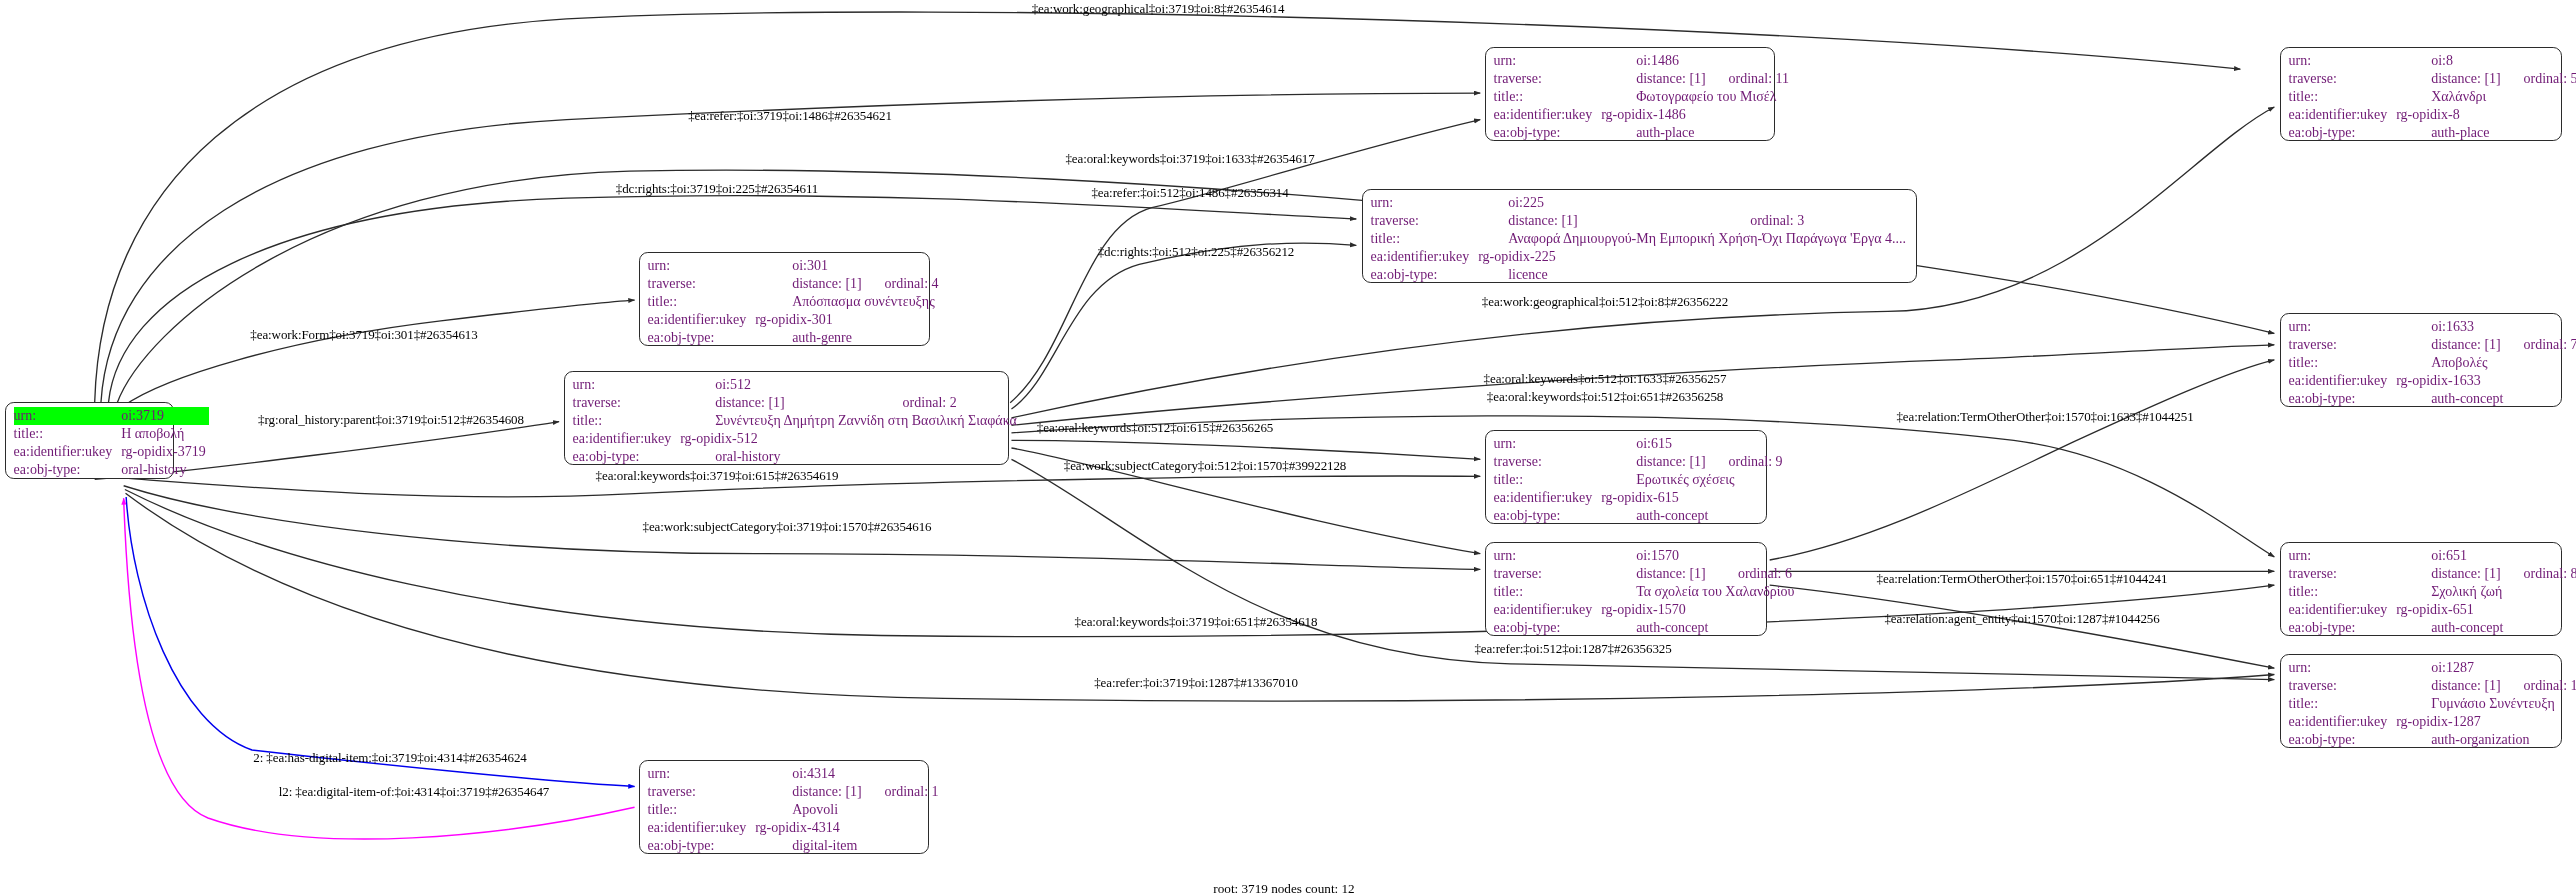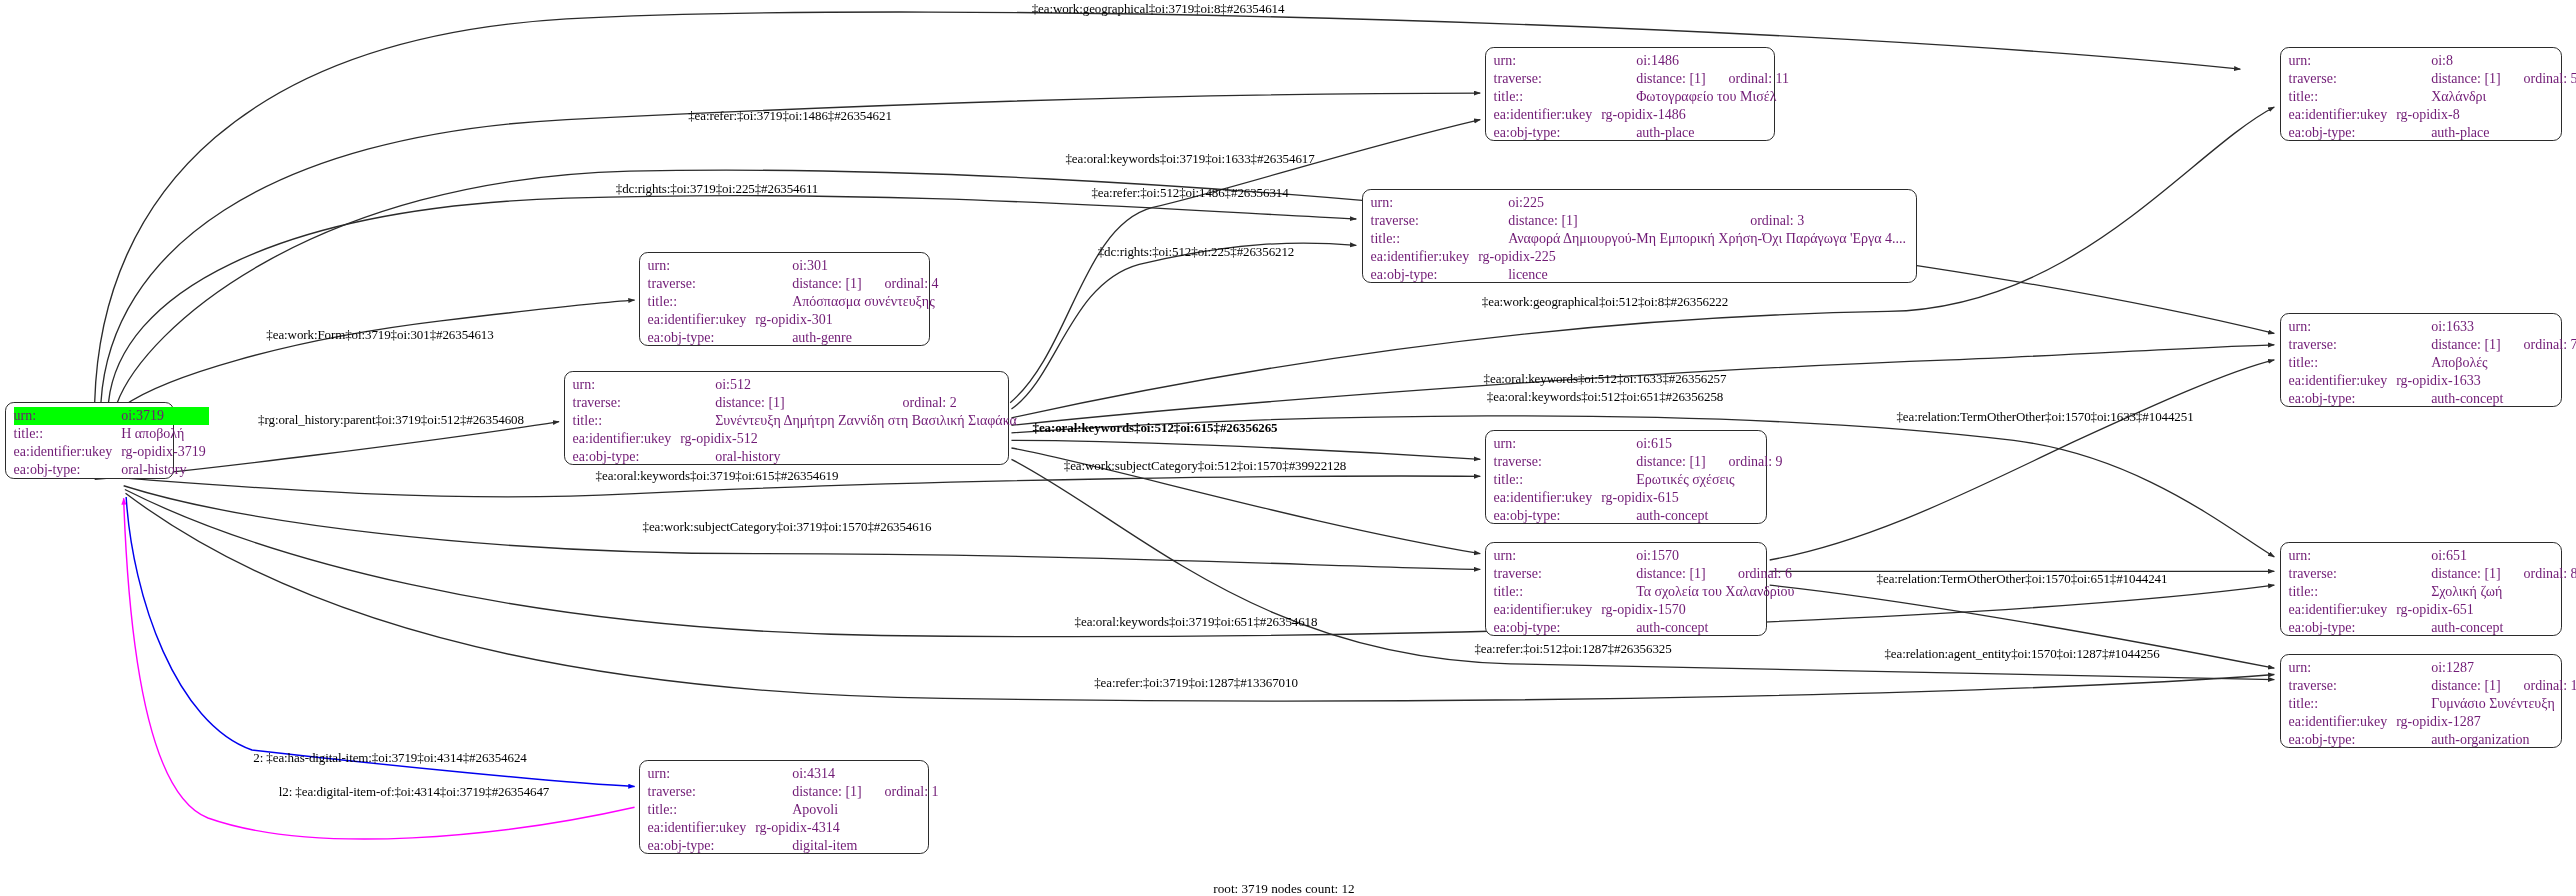--- a/index.html
+++ b/index.html
@@ -428,32 +428,32 @@
   </tbody>
       </table>
 </div>
 
 <div class="elabel" style="left:1158px;top:8.8px;">‡ea:work:geographical‡oi:3719‡oi:8‡#26354614</div>
 <div class="elabel" style="left:790px;top:116px;">‡ea:refer:‡oi:3719‡oi:1486‡#26354621</div>
 <div class="elabel" style="left:717px;top:189px;">‡dc:rights:‡oi:3719‡oi:225‡#26354611</div>
 <div class="elabel" style="left:1190px;top:159px;">‡ea:oral:keywords‡oi:3719‡oi:1633‡#26354617</div>
 <div class="elabel" style="left:1190px;top:193px;">‡ea:refer:‡oi:512‡oi:1486‡#26356314</div>
 <div class="elabel" style="left:1196px;top:252px;">‡dc:rights:‡oi:512‡oi:225‡#26356212</div>
-<div class="elabel" style="left:380px;top:335px;">‡ea:work:Form‡oi:3719‡oi:301‡#26354613</div>
+<div class="elabel" style="left:364px;top:335px;">‡ea:work:Form‡oi:3719‡oi:301‡#26354613</div>
 <div class="elabel" style="left:1605px;top:302px;">‡ea:work:geographical‡oi:512‡oi:8‡#26356222</div>
 <div class="elabel" style="left:1605px;top:355px;margin-top:24px;">‡ea:oral:keywords‡oi:512‡oi:1633‡#26356257</div>
 <div class="elabel" style="left:391px;top:420px;">‡rg:oral_history:parent‡oi:3719‡oi:512‡#26354608</div>
 <div class="elabel" style="left:1605px;top:397px;">‡ea:oral:keywords‡oi:512‡oi:651‡#26356258</div>
 <div class="elabel" style="left:2045px;top:417px;">‡ea:relation:TermOtherOther‡oi:1570‡oi:1633‡#1044251</div>
-<div class="elabel" style="left:1155px;top:428px;font-weight:bold;">‡ea:oral:keywords‡oi:512‡oi:615‡#26356265</div>
+<div class="elabel" style="left:1155px;top:428px;">‡ea:oral:keywords‡oi:512‡oi:615‡#26356265</div>
 <div class="elabel" style="left:717px;top:476px;">‡ea:oral:keywords‡oi:3719‡oi:615‡#26354619</div>
 <div class="elabel" style="left:1205px;top:466px;">‡ea:work:subjectCategory‡oi:512‡oi:1570‡#39922128</div>
 <div class="elabel" style="left:787px;top:527px;">‡ea:work:subjectCategory‡oi:3719‡oi:1570‡#26354616</div>
 <div class="elabel" style="left:2022px;top:579px;">‡ea:relation:TermOtherOther‡oi:1570‡oi:651‡#1044241</div>
-<div class="elabel" style="left:2022px;top:654px;">‡ea:relation:agent_entity‡oi:1570‡oi:1287‡#1044256</div>
+<div class="elabel" style="left:2022px;top:619px;">‡ea:relation:agent_entity‡oi:1570‡oi:1287‡#1044256</div>
 <div class="elabel" style="left:1196px;top:622px;">‡ea:oral:keywords‡oi:3719‡oi:651‡#26354618</div>
 <div class="elabel" style="left:1573px;top:649px;">‡ea:refer:‡oi:512‡oi:1287‡#26356325</div>
 <div class="elabel" style="left:1196px;top:683px;">‡ea:refer:‡oi:3719‡oi:1287‡#13367010</div>
 <div class="elabel" style="left:390px;top:758px;">2: ‡ea:has-digital-item:‡oi:3719‡oi:4314‡#26354624</div>
 <div class="elabel" style="left:390px;top:792px;margin-left:24px;">l2: ‡ea:digital-item-of:‡oi:4314‡oi:3719‡#26354647</div>
 
 <div class="footer" style="left:1284px;top:881px;">root: 3719 nodes count: 12</div>
 
 </div>
 

